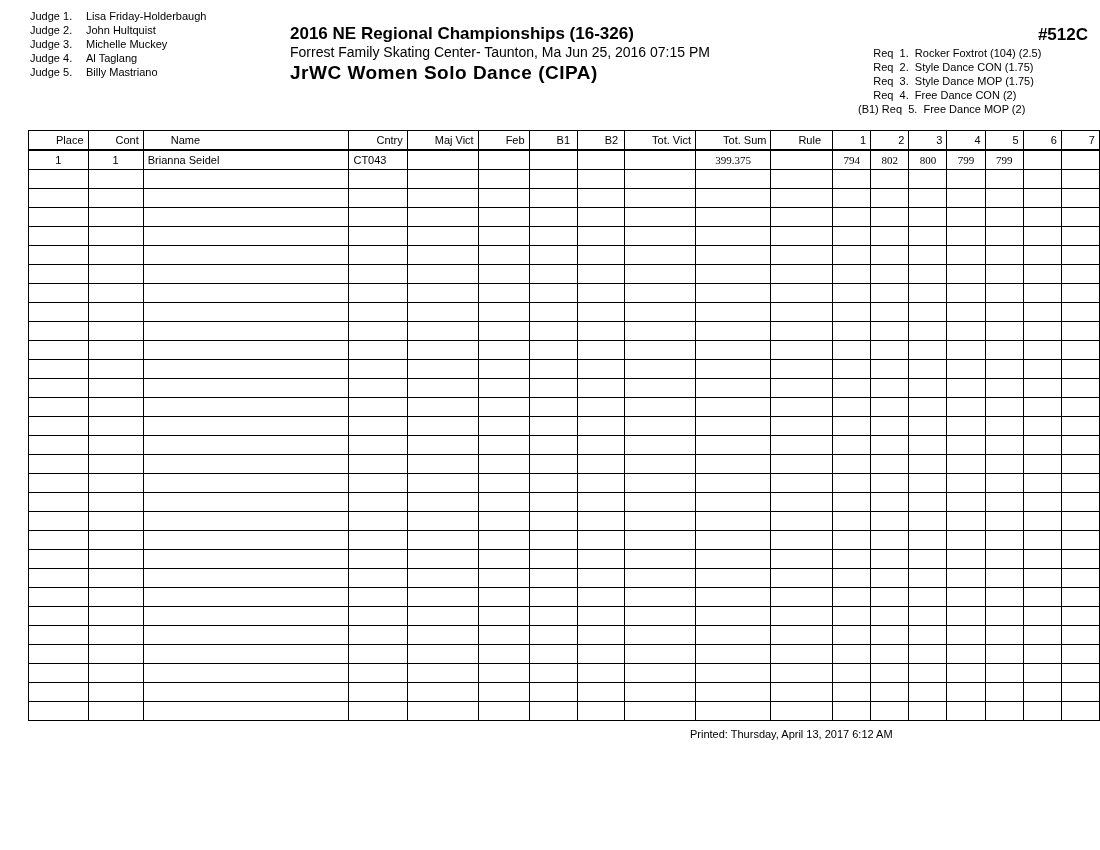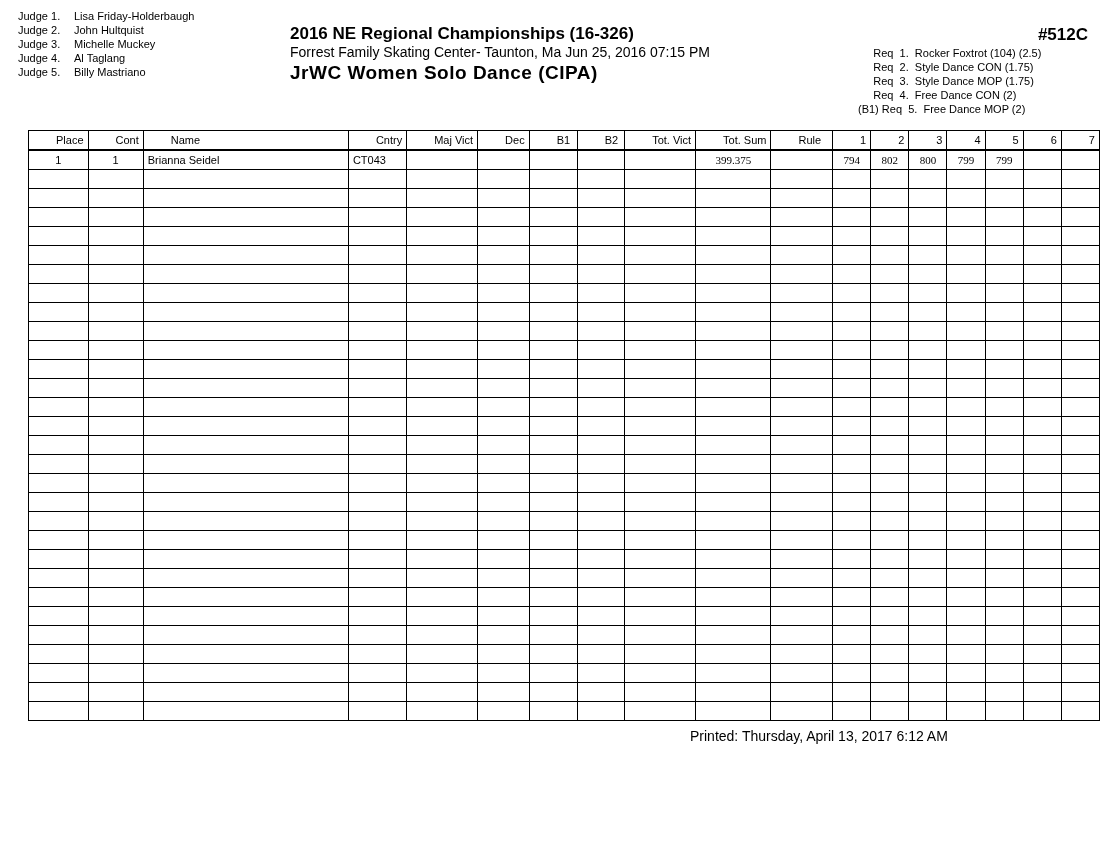--- a/index.html
+++ b/index.html
@@ -1,34 +1,34 @@
 <!DOCTYPE html>
 <html><head>
 <meta charset="utf-8">
 <style>
   html, body { margin:0; padding:0; background:#ffffff; }
   body { width:1100px; height:850px; position:relative; overflow:hidden; font-family:"Liberation Sans", sans-serif; color:#000; }
-  .judges { position:absolute; left:18px; top:9px; font-size:11px; line-height:14px; }
+  .judges { position:absolute; left:30px; top:9px; font-size:11px; line-height:14px; }
   .judges .row span.lbl { display:inline-block; width:56px; }
   .center { position:absolute; left:290px; width:500px; top:24px; text-align:left; }
   .t1 { font-size:17px; font-weight:bold; line-height:20px; }
   .t2 { font-size:14px; line-height:17px; }
   .t3 { font-size:19px; font-weight:bold; line-height:24px; letter-spacing:0.5px; }
   .t4 { font-size:16px; line-height:22px; }
   .right { position:absolute; left:858px; top:24px; width:230px; }
   .evnum { font-size:17px; font-weight:bold; text-align:right; padding-left:40px; line-height:22px; }
   .reqs { font-size:11px; line-height:14px; }
   .reqs .r { white-space:pre; }
   table.res { position:absolute; left:28px; top:130px; border-collapse:collapse; font-size:11px; }
   table.res td, table.res th { border:1px solid #000; height:18px; padding:0 4px; font-weight:normal; white-space:nowrap; }
   table.res thead th { border-bottom:2px solid #000; text-align:left;padding-left:27px; }
   table.res thead th.c { text-align:center; }
   table.res td.c { text-align:center; }
   table.res td.r { text-align:center;font-family:Liberation Serif, serif; }
-  .printed { position:absolute; left:690px; top:728px; font-size:14px; }
+  .printed { position:absolute; left:690px; top:728px; font-size:11px; }
 </style>
 </head>
 <body>
 
 <div class="judges">
   <div class="row"><span class="lbl">Judge  1.</span><span>Lisa Friday-Holderbaugh</span></div>
   <div class="row"><span class="lbl">Judge  2.</span><span>John Hultquist</span></div>
   <div class="row"><span class="lbl">Judge  3.</span><span>Michelle Muckey</span></div>
   <div class="row"><span class="lbl">Judge  4.</span><span>Al Taglang</span></div>
   <div class="row"><span class="lbl">Judge  5.</span><span>Billy Mastriano</span></div>
@@ -72,21 +72,21 @@
       <col style="width:37px">
       <col style="width:37px">
   </colgroup>
   <thead>
     <tr>
       <th class="c">Place</th>
       <th>Cont</th>
       <th>Name</th>
       <th>Cntry</th>
       <th>Maj Vict</th>
-      <th>Dec</th>
+      <th>Feb</th>
       <th>B1</th>
       <th>B2</th>
       <th>Tot. Vict</th>
       <th>Tot. Sum</th>
       <th>Rule</th>
       <th class="c">1</th>
       <th class="c">2</th>
       <th class="c">3</th>
       <th class="c">4</th>
       <th class="c">5</th>

